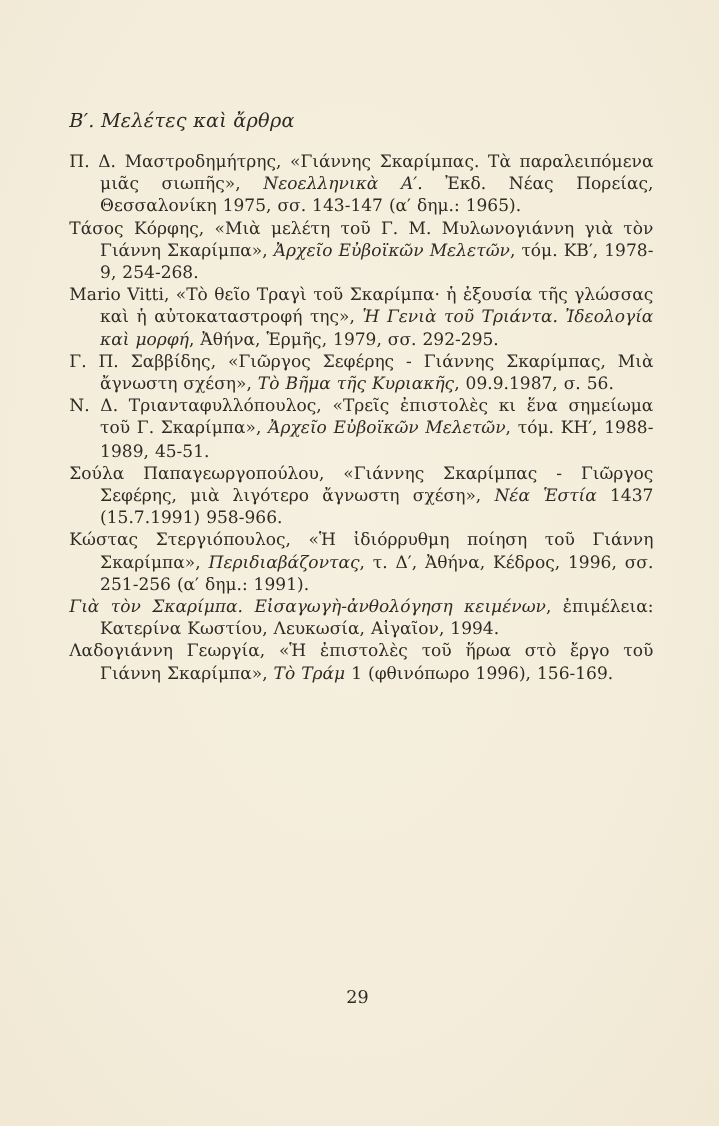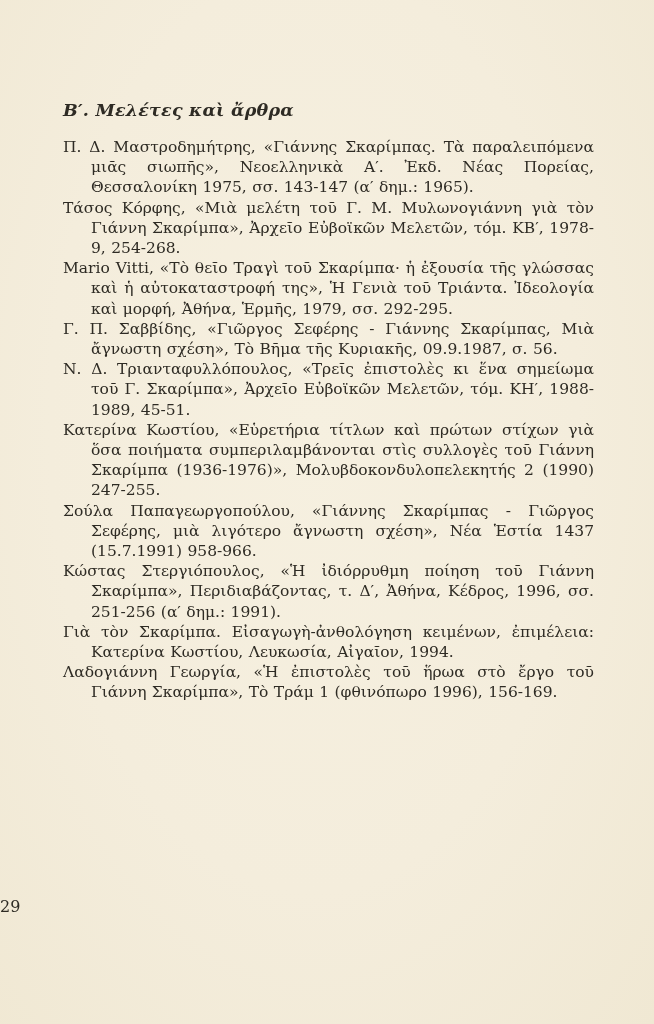--- a/index.html
+++ b/index.html
@@ -23,61 +23,60 @@
     background: radial-gradient(ellipse at 48% 42%, #f6f0e0 0%, #f4eddc 55%, #f0e8d3 100%);
   }
   .content {
     position: absolute;
     left: 63px;
     top: 99px;
     width: 531px;
   }
   .section-heading {
     font-style: italic;
-    font-weight: bold;
+    font-weight: normal;
     font-size: 17.5px;
     line-height: 22px;
     margin: 0 0 16px 0;
     letter-spacing: 0.2px;
   }
   .bib-list { margin: 0; padding: 0; }
   .entry {
     margin: 0;
     font-size: 15.5px;
     line-height: 20.2px;
     text-align: justify;
     text-indent: -28px;
     padding-left: 28px;
     word-spacing: 0.5px;
   }
   .entry .seg { font-style: normal; }
-  .entry .it { }
+  .entry .it { font-style: italic; }
   .page-number {
     position: absolute;
     left: 0;
     top: 897px;
     width: 650px;
-    text-align: left;
+    text-align: center;
     font-size: 16px;
     line-height: 20px;
   }
 </style>
 </head>
 <body>
 
 <div class="scan-surface">
   <div class="content">
     <h1 class="section-heading">Β′. Μελέτες καὶ ἄρθρα</h1>
     <div class="bib-list">
         <p class="entry"><span class="seg">Π. Δ. Μαστροδημήτρης, «Γιάννης Σκαρίμπας. Τὰ παραλειπόμενα μιᾶς σιωπῆς», </span><span class="seg it">Νεοελληνικὰ Α′.</span><span class="seg"> Ἐκδ. Νέας Πορείας, Θεσσαλονίκη 1975, σσ. 143-147 (α′ δημ.: 1965).</span></p>
         <p class="entry"><span class="seg">Τάσος Κόρφης, «Μιὰ μελέτη τοῦ Γ. Μ. Μυλωνογιάννη γιὰ τὸν Γιάννη Σκαρίμπα», </span><span class="seg it">Ἀρχεῖο Εὐβοϊκῶν Μελετῶν</span><span class="seg">, τόμ. ΚΒ′, 1978-9, 254-268.</span></p>
         <p class="entry"><span class="seg">Mario Vitti, «Τὸ θεῖο Τραγὶ τοῦ Σκαρίμπα· ἡ ἐξουσία τῆς γλώσσας καὶ ἡ αὐτοκαταστροφή της», </span><span class="seg it">Ἡ Γενιὰ τοῦ Τριάντα. Ἰδεολογία καὶ μορφή</span><span class="seg">, Ἀθήνα, Ἑρμῆς, 1979, σσ. 292-295.</span></p>
         <p class="entry"><span class="seg">Γ. Π. Σαββίδης, «Γιῶργος Σεφέρης - Γιάννης Σκαρίμπας, Μιὰ ἄγνωστη σχέση», </span><span class="seg it">Τὸ Βῆμα τῆς Κυριακῆς</span><span class="seg">, 09.9.1987, σ. 56.</span></p>
         <p class="entry"><span class="seg">Ν. Δ. Τριανταφυλλόπουλος, «Τρεῖς ἐπιστολὲς κι ἕνα σημείωμα τοῦ Γ. Σκαρίμπα», </span><span class="seg it">Ἀρχεῖο Εὐβοϊκῶν Μελετῶν</span><span class="seg">, τόμ. ΚΗ′, 1988-1989,  45-51.</span></p>
-        <p class="entry"><span class="seg">Κατερίνα Κωστίου, «Εὑρετήρια τίτλων καὶ πρώτων στίχων γιὰ ὅσα ποιήματα συμπεριλαμβάνονται στὶς συλλογὲς τοῦ Γιάννη Σκαρίμπα (1936-1976)», </span><span class="seg it">Μολυβδοκονδυλοπελεκητής</span><span class="seg"> 2 (1990) 247-255.</span></p>
         <p class="entry"><span class="seg">Σούλα Παπαγεωργοπούλου, «Γιάννης Σκαρίμπας - Γιῶργος Σεφέρης, μιὰ λιγότερο ἄγνωστη σχέση», </span><span class="seg it">Νέα Ἑστία</span><span class="seg"> 1437 (15.7.1991) 958-966.</span></p>
         <p class="entry"><span class="seg">Κώστας Στεργιόπουλος, «Ἡ ἰδιόρρυθμη ποίηση τοῦ Γιάννη Σκαρίμπα», </span><span class="seg it">Περιδιαβάζοντας</span><span class="seg">, τ. Δ′, Ἀθήνα, Κέδρος, 1996, σσ. 251-256 (α′ δημ.: 1991).</span></p>
         <p class="entry"><span class="seg it">Γιὰ τὸν Σκαρίμπα. Εἰσαγωγὴ-ἀνθολόγηση κειμένων</span><span class="seg">, ἐπιμέλεια: Κατερίνα Κωστίου, Λευκωσία, Αἰγαῖον, 1994.</span></p>
         <p class="entry"><span class="seg">Λαδογιάννη Γεωργία, «Ἡ ἐπιστολὲς τοῦ ἥρωα στὸ ἔργο τοῦ Γιάννη Σκαρίμπα», </span><span class="seg it">Τὸ Τράμ</span><span class="seg"> 1 (φθινόπωρο 1996), 156-169.</span></p>
       </div>
   </div>
   <div class="page-number">29</div>
 </div>
 
 </body></html>

